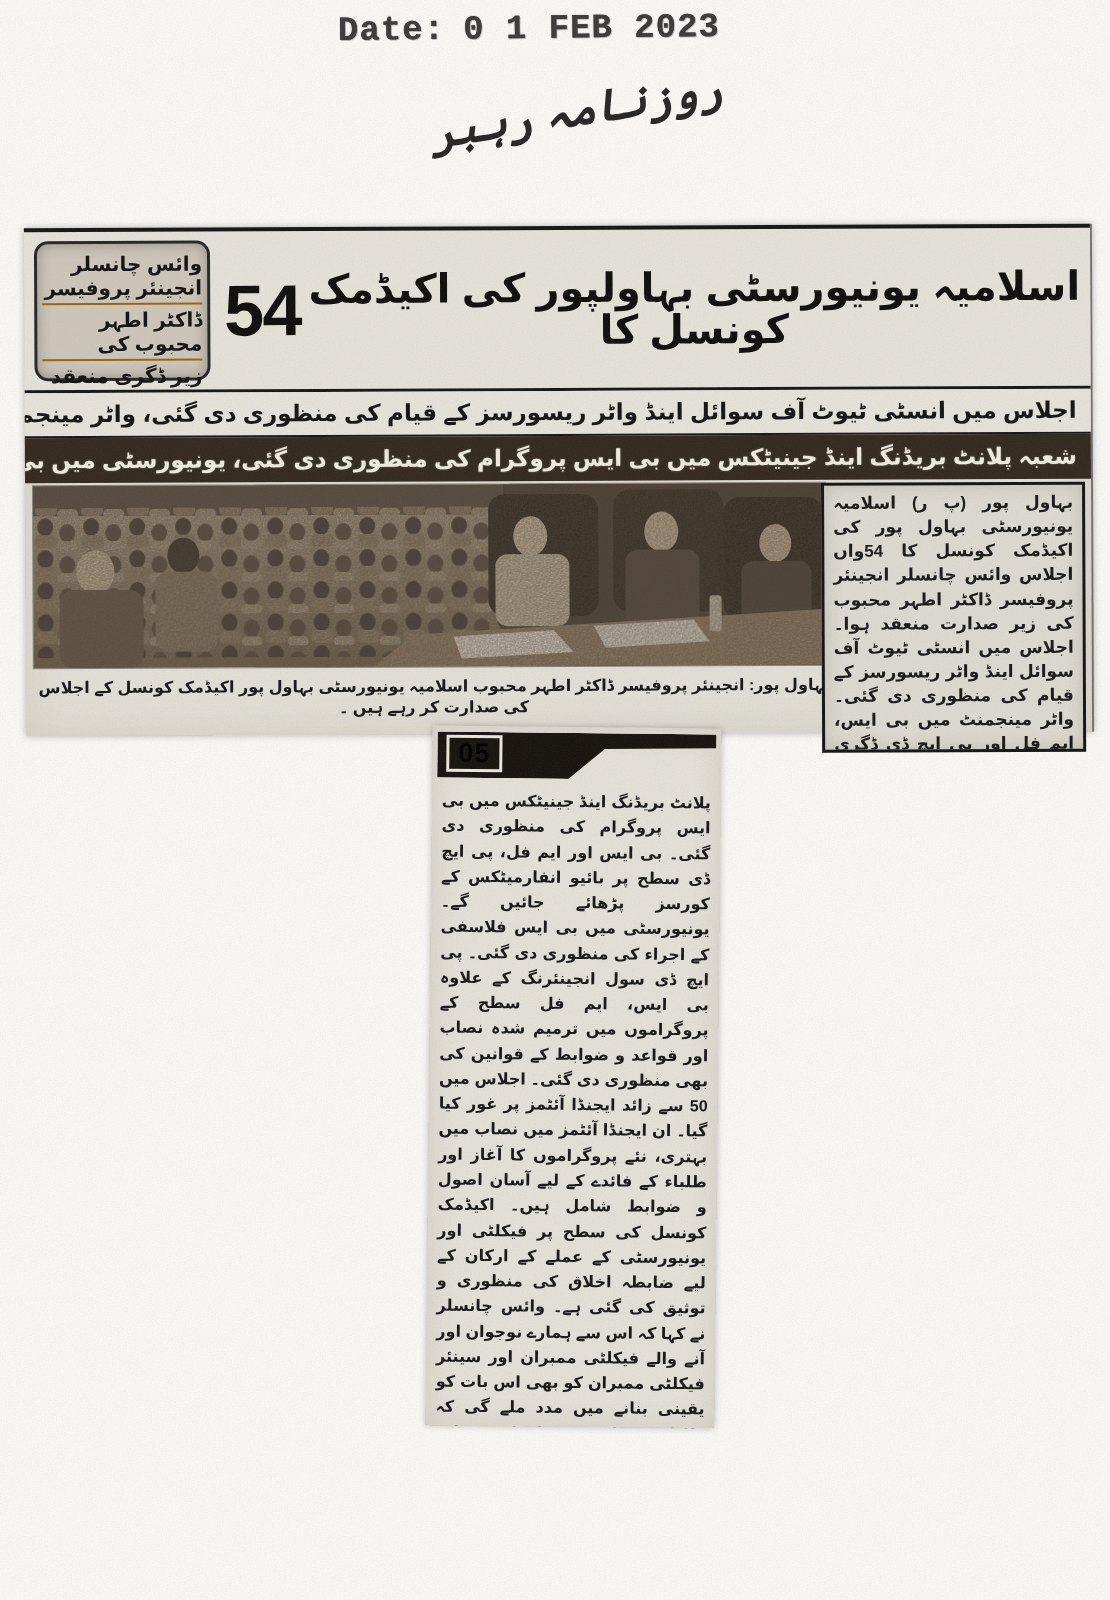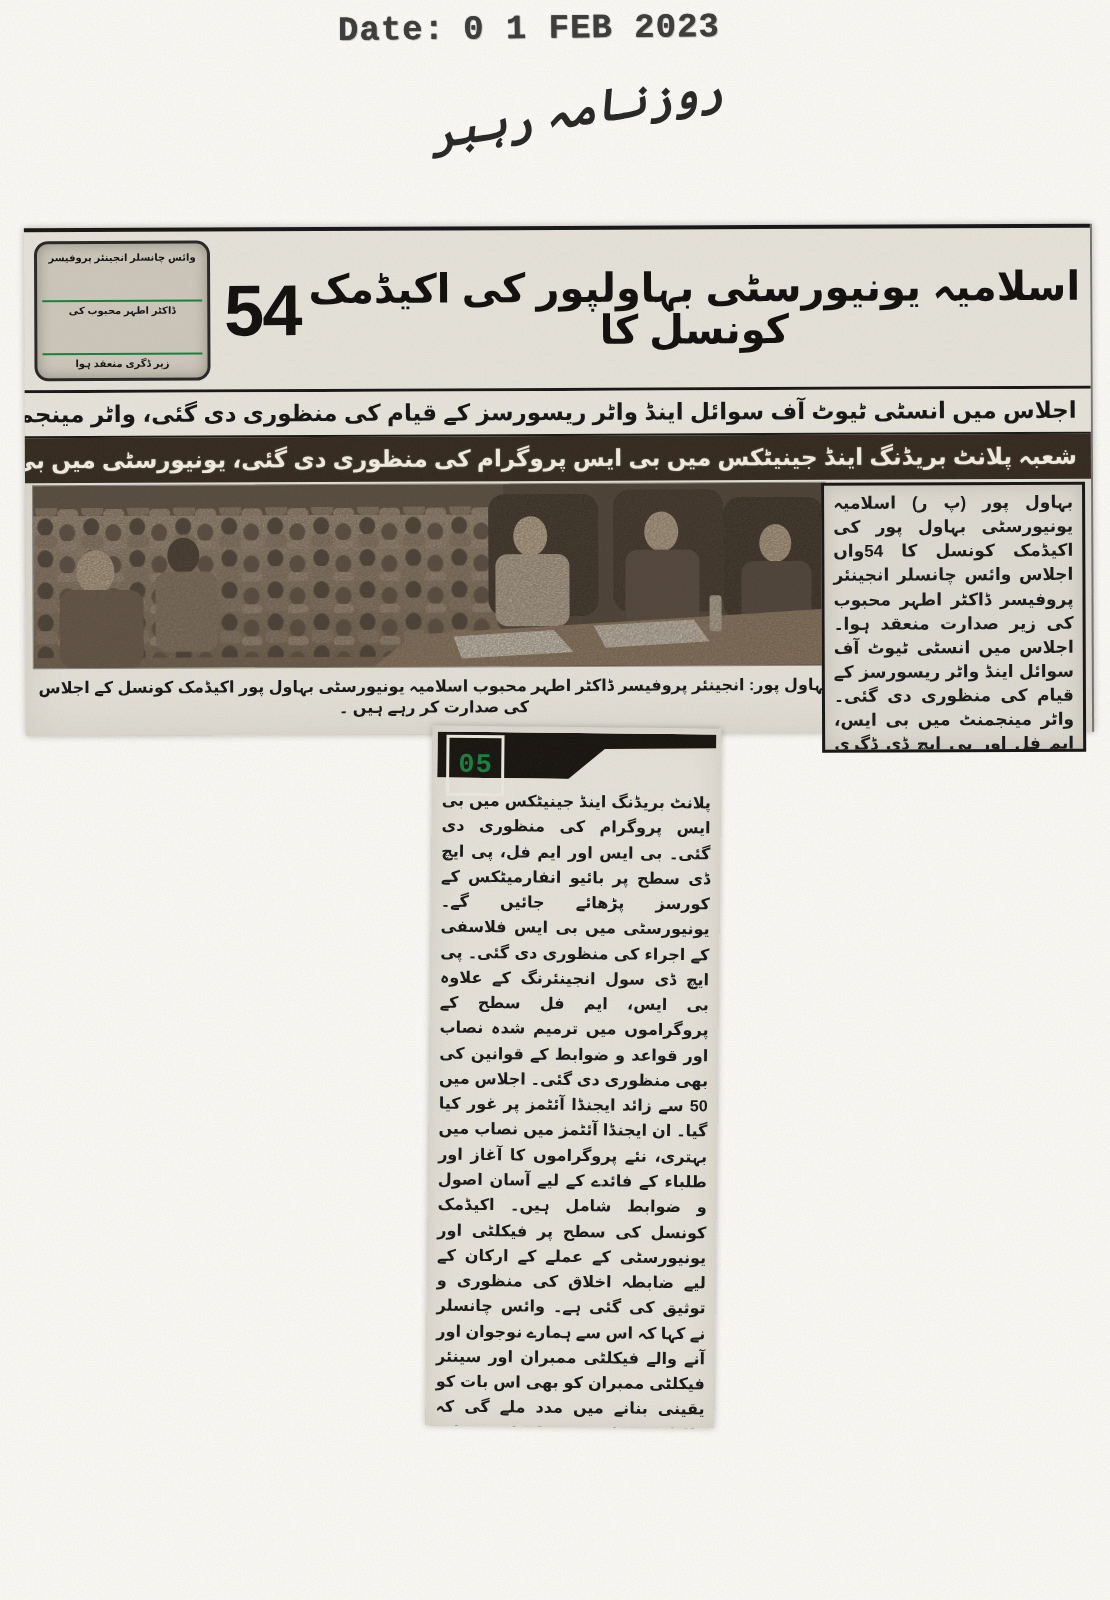--- a/index.html
+++ b/index.html
@@ -41,24 +41,24 @@
     border-top:4px solid #151515;border-bottom:3px solid #151515;
     background:#e6e3da;overflow:hidden;
   }
   .vc-box{
     width:160px;flex:none;margin:9px 6px 9px 10px;
     border:3px solid #262626;border-radius:14px;background:#cdc8bb;
     display:flex;flex-direction:column;justify-content:space-between;
     padding:5px 5px;box-shadow:inset 0 0 14px rgba(40,35,25,.35);
   }
   .vc-line{
-    direction:rtl;text-align:center;font-size:10px;font-weight:bold;
+    direction:rtl;font-size:20px;font-weight:bold;
     color:#121212;padding:3px 0;line-height:1.2;
   }
-  .vc-line + .vc-line{border-top:2px solid #15803d;}
+  .vc-line + .vc-line{border-top:2px solid #a16207;}
   .headline{
     flex:1;direction:rtl;display:flex;align-items:center;justify-content:center;
     gap:6px;font-weight:bold;color:#0f0e0c;overflow:hidden;padding:0 8px;
   }
   .headline .h-txt{font-size:40px;line-height:1.05;text-align:center;}
   .headline .h-num{
     font-size:72px;line-height:0.9;font-family:"Liberation Sans",sans-serif;
     letter-spacing:-2px;
   }
   .subhead-1{
@@ -98,23 +98,23 @@
     box-shadow:0 0 6px rgba(0,0,0,.25), inset 0 0 30px rgba(90,80,60,.14);
     overflow:hidden;
   }
   .kicker{position:relative;height:46px;margin:6px 5px 0 5px;}
   .kicker-bar{
     position:absolute;inset:0;background:#17130e;
     clip-path:polygon(0 0,100% 0,100% 30%,60% 34%,47% 100%,0 100%);
   }
   .kicker-badge{
     position:absolute;left:9px;top:3px;
-    color:#15803d;font-size:27px;font-weight:bold;letter-spacing:1px;
-    border:3px solid #ece9de;padding:12px 9px;line-height:1.15;
-    font-family:Liberation Mono, monospace;
+    color:#000000;font-size:27px;font-weight:bold;letter-spacing:1px;
+    border:3px solid #ece9de;padding:0 9px;line-height:1.15;
+    font-family:Liberation Sans, sans-serif;
   }
   .column-text{
     padding:10px 10px 0 10px;direction:rtl;text-align:justify;
     font-size:16px;font-weight:bold;line-height:1.58;color:#171717;
   }
   
   .scan-noise{position:absolute;inset:0;pointer-events:none;opacity:.5;}
   .scan-noise svg{display:block;width:100%;height:100%;}
 </style>
 </head>

